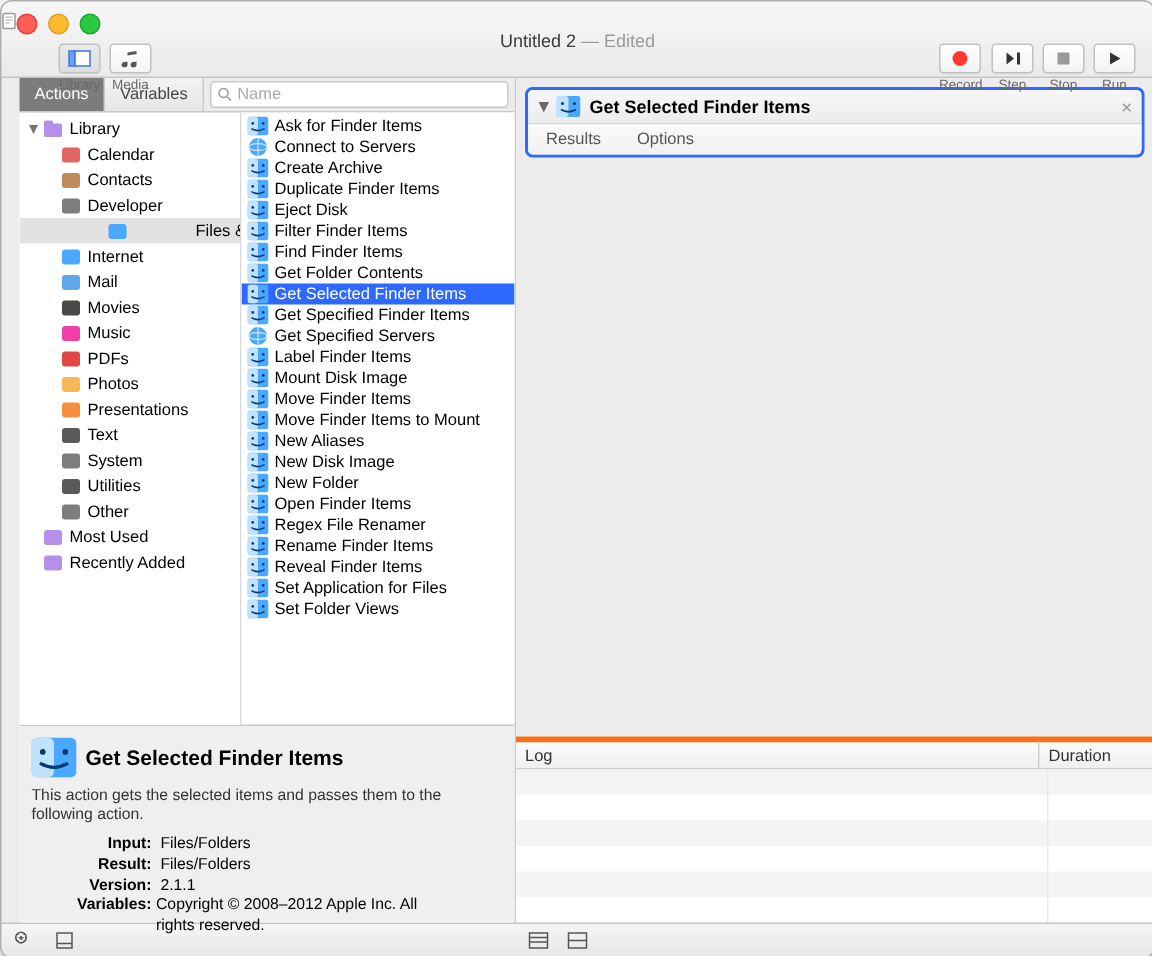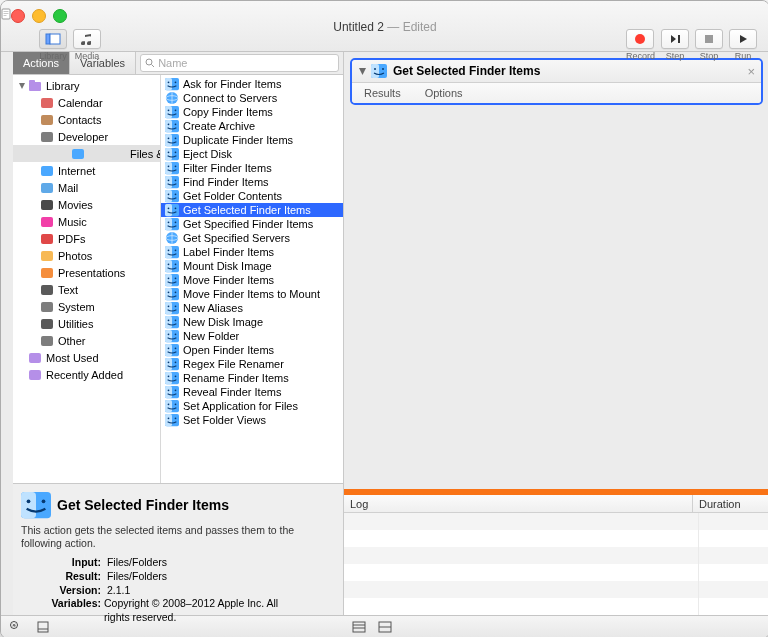--- a/index.html
+++ b/index.html
@@ -58,21 +58,21 @@
   .canvas{flex:1;padding:6px;overflow:auto;}
   .stepbox{border:2px solid #2d68ff;border-radius:5px;background:#fcfcfc;}
   .stephdr{height:22px;display:flex;align-items:center;background:linear-gradient(#f7f7f7,#ececec);border-bottom:1px solid #d0d0d0;border-radius:4px 4px 0 0;padding:0 6px;}
   .stephdr .tri{margin-right:4px;}
   .stephdr .sico{width:16px;height:16px;margin-right:6px;}
   .stephdr .sttl{font-size:12px;font-weight:700;flex:1;}
   .stephdr .close{color:#999;font-size:13px;}
   .stepbody{height:20px;display:flex;align-items:center;background:linear-gradient(#fafafa,#f1f1f1);border-radius:0 0 4px 4px;}
   .subtab{padding:0 12px;font-size:11px;color:#555;}
   
-  .logpane{height:120px;border-top:6px solid #f97316;background:#fff;display:flex;flex-direction:column;}
+  .logpane{height:120px;border-top:4px solid #f97316;background:#fff;display:flex;flex-direction:column;}
   .loghdr{height:17px;display:flex;background:linear-gradient(#fbfbfb,#efefef);border-bottom:1px solid #d0d0d0;}
   .loghdr .c1{flex:1;padding-left:6px;font-size:11px;color:#333;display:flex;align-items:center;border-right:1px solid #d0d0d0;}
   .loghdr .c2{width:70px;padding-left:6px;font-size:11px;color:#333;display:flex;align-items:center;}
   .logrows{flex:1;}
   .logrow{height:17px;display:flex;}
   .logrow:nth-child(odd){background:#f4f4f4;}
   .logrow:nth-child(even){background:#fff;}
   .logrow .c1{flex:1;border-right:1px solid #eaeaea;}
   .logrow .c2{width:70px;}
   
@@ -374,28 +374,20 @@
             </div>
             <div class="al-item">
               <span class="ico">
                 <svg width="14" height="14" viewBox="0 0 14 14">
                   <circle cx="7" cy="7" r="6" fill="#4aa8ff"></circle>
                   <ellipse cx="7" cy="7" rx="6" ry="2.3" fill="none" stroke="#cfe9ff" stroke-width="0.8"></ellipse>
                   <path d="M7 1v12" stroke="#cfe9ff" stroke-width="0.8"></path>
                 </svg>
               </span>
               <span class="txt">Connect to Servers</span>
-            </div>
-            <div class="al-item">
-              <span class="ico">
-                <svg width="14" height="14" viewBox="0 0 16 14">
-                  <use href="#finderface"></use>
-                </svg>
-              </span>
-              <span class="txt">Copy Finder Items</span>
             </div>
             <div class="al-item">
               <span class="ico">
                 <svg width="14" height="14" viewBox="0 0 16 14">
                   <use href="#finderface"></use>
                 </svg>
               </span>
               <span class="txt">Create Archive</span>
             </div>
             <div class="al-item">

